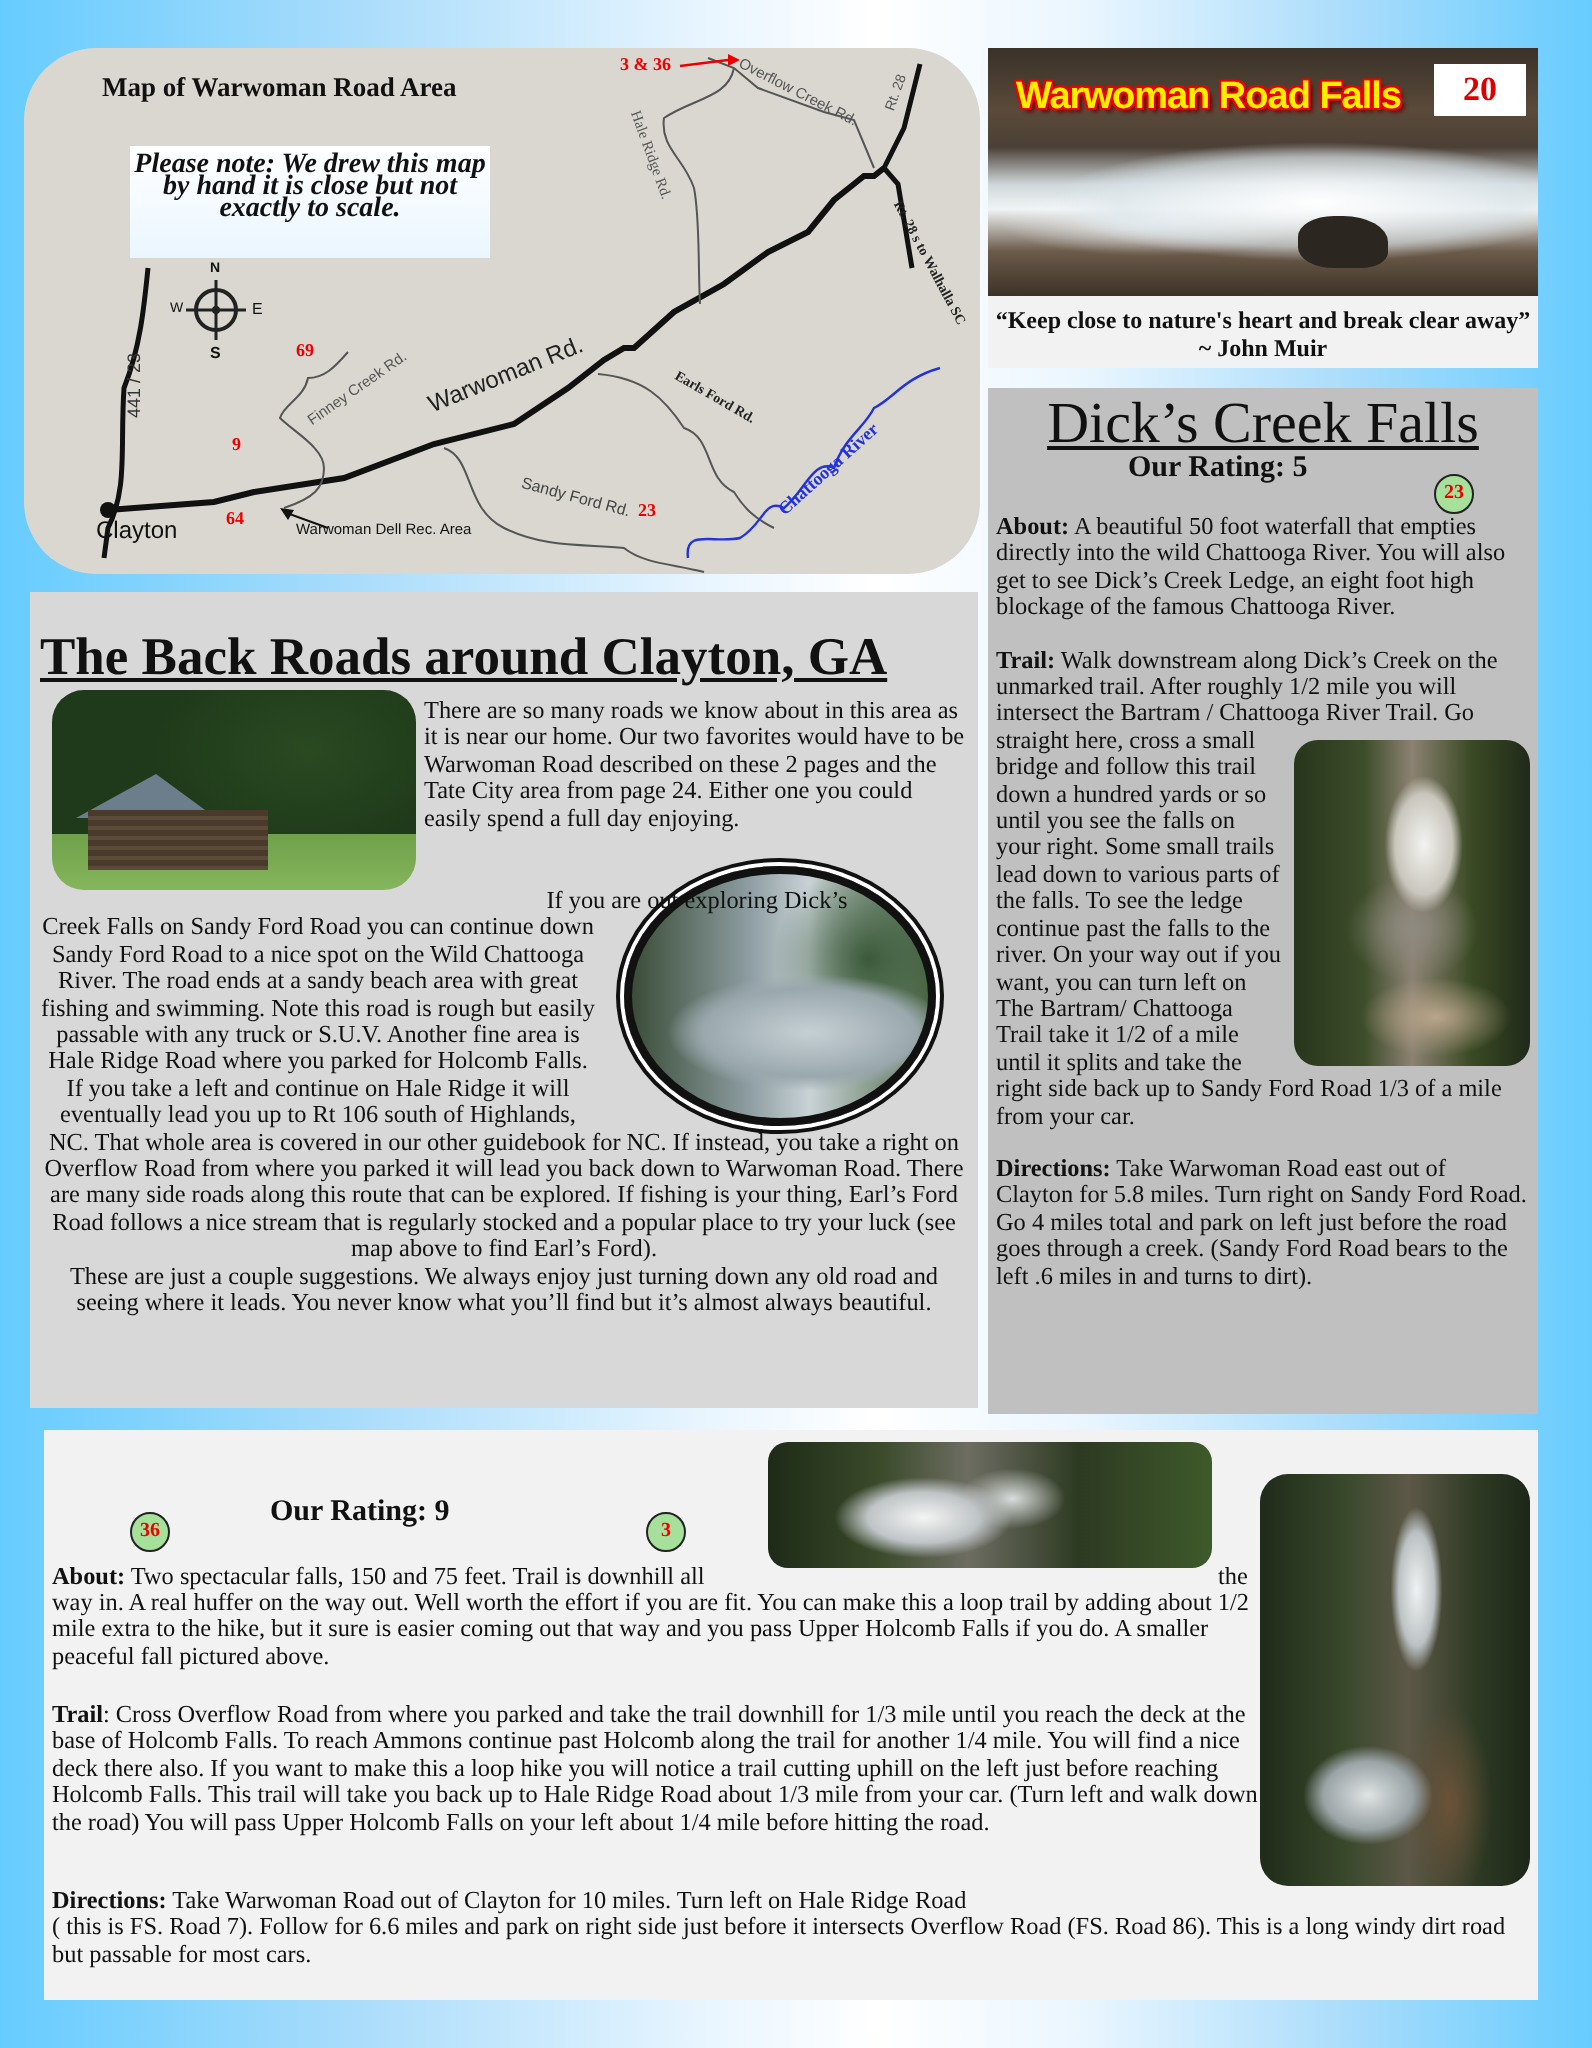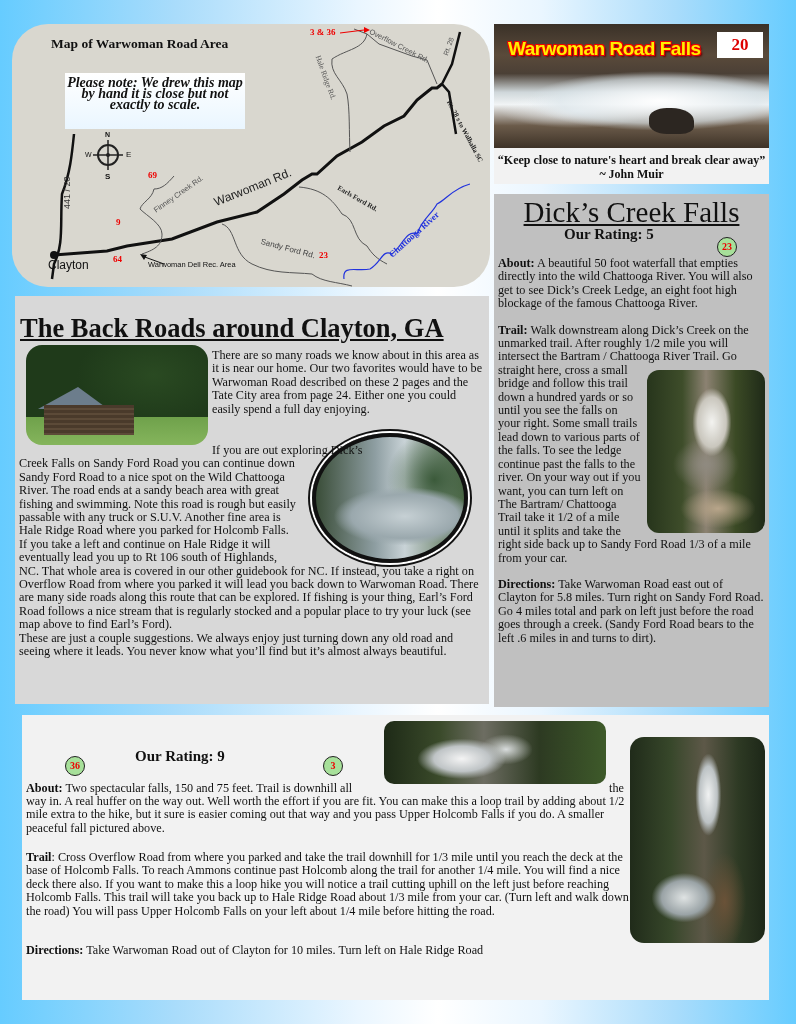--- a/index.html
+++ b/index.html
@@ -120,21 +120,21 @@
   .br-river {
     position: absolute; left: 297px; top: 137px; width: 156px; height: 130px;
     border-radius: 50%; border: 4px solid #111;
     box-shadow: 0 0 0 2px #fff, 0 0 0 4px #111;
     background:
       radial-gradient(ellipse 60% 30% at 60% 65%, #c6d0d4, #9aa8ad 60%, transparent 80%),
       radial-gradient(ellipse 40% 50% at 80% 35%, #3b5a3a, transparent 80%),
       linear-gradient(to right, #3a4d38, #8e9ea2 40%, #c9d3d7 60%, #4e6a47);
   }
   .br-text2 {
-    position: absolute; left: 4px; top: 148px; width: 466px;
+    position: absolute; left: 4px; top: 148px; width: 466px; text-align: center;
   }
   .br-text2 .indent { display: block; padding-left: 193px; }
   .br-text2 .wrap { display: block; width: 280px; }
 
   
   #holcomb {
     left: 22px; top: 715px; width: 747px; height: 285px;
     background: #f2f2f2;
     font-size: 12.2px; line-height: 13.4px;
   }
@@ -272,14 +272,14 @@
 <div id="holcomb" class="abs">
   <div class="hc-rating">Our Rating: 9</div>
   <div class="circle-badge" style="left:43px;top:41px;">36</div>
   <div class="circle-badge" style="left:301px;top:41px;">3</div>
   <div class="hc-photo1"></div>
   <div class="hc-photo2"></div>
   <div class="hc-about"><b>About:</b><span> Two spectacular falls, 150 and 75 feet. Trail is downhill all</span></div>
   <div class="hc-the">the</div>
   <div class="hc-about-rest">way in. A real huffer on the way out. Well worth the effort if you are fit. You can make this a loop trail by adding about 1/2 mile extra to the hike, but it sure is easier coming out that way and you pass Upper Holcomb Falls if you do. A smaller peaceful fall pictured above.</div>
   <div class="hc-trail"><b>Trail</b><span>: Cross Overflow Road from where you parked and take the trail downhill for 1/3 mile until you reach the deck at the base of Holcomb Falls. To reach Ammons continue past Holcomb along the trail for another 1/4 mile. You will find a nice deck there also. If you want to make this a loop hike you will notice a trail cutting uphill on the left just before reaching Holcomb Falls. This trail will take you back up to Hale Ridge Road about 1/3 mile from your car. (Turn left and walk down the road) You will pass Upper Holcomb Falls on your left about 1/4 mile before hitting the road.</span></div>
-  <div class="hc-dirs"><b>Directions:</b><span>  Take Warwoman Road out of Clayton for 10 miles. Turn left on Hale Ridge Road</span><br></div>
+  <div class="hc-dirs"><b>Directions:</b><span>  Take Warwoman Road out of Clayton for 10 miles. Turn left on Hale Ridge Road</span><br><span> ( this is FS. Road 7). Follow for 6.6 miles and park on right side just before it intersects Overflow Road (FS. Road 86). This is a long windy dirt road but passable for most cars.</span></div>
 </div>
 
 </body></html>

